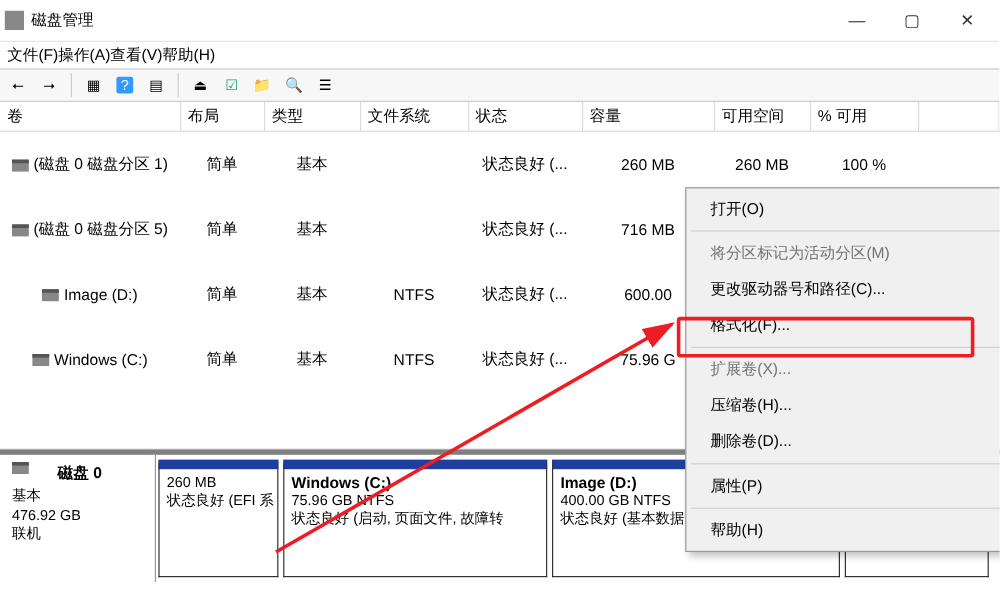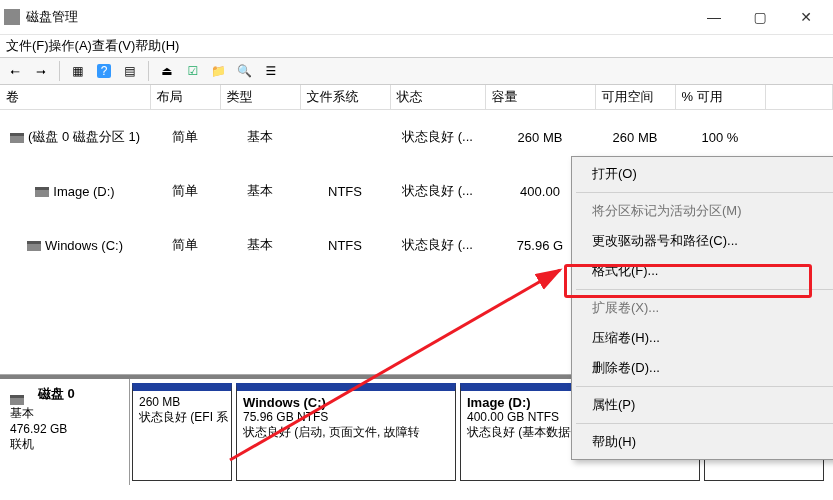--- a/index.html
+++ b/index.html
@@ -108,26 +108,37 @@
   <td>简单</td>
           <td>基本</td>
           <td></td>
           <td>状态良好 (...</td>
   <td>260 MB</td>
           <td>260 MB</td>
           <td>100 %</td>
           <td></td>
         </tr>
         <tr>
+          <td><span class="disk-icon"></span>(磁盘 0 磁盘分区 5)</td>
+  <td>简单</td>
+          <td>基本</td>
+          <td></td>
+          <td>状态良好 (...</td>
+  <td>716 MB</td>
+          <td>716 MB</td>
+          <td>100 %</td>
+          <td></td>
+        </tr>
+        <tr>
           <td><span class="disk-icon"></span>Image (D:)</td>
   <td>简单</td>
           <td>基本</td>
           <td>NTFS</td>
           <td>状态良好 (...</td>
-  <td>400.00</td>
+  <td>600.00</td>
           <td></td>
           <td></td>
           <td></td>
         </tr>
         <tr>
           <td><span class="disk-icon"></span>Windows  (C:)</td>
   <td>简单</td>
           <td>基本</td>
           <td>NTFS</td>
           <td>状态良好 (...</td>
@@ -135,21 +146,21 @@
           <td></td>
           <td></td>
           <td></td>
         </tr>
       </tbody>
   </table>
 </div>
 
 <div class="graph">
   <div class="diskcol">
-    <div style="display:flex;align-items:flex-end;gap:10px;">
+    <div style="display:flex;align-items:flex-start;gap:20px;">
       <span class="disk-icon"></span>
       <span class="dname">磁盘 0</span>
     </div>
     <div>基本</div>
     <div>476.92 GB</div>
     <div>联机</div>
   </div>
   <div class="partrow" id="partrow">
       <div class="pbox" style="width: 100px;">
         <div class="pt"></div>

